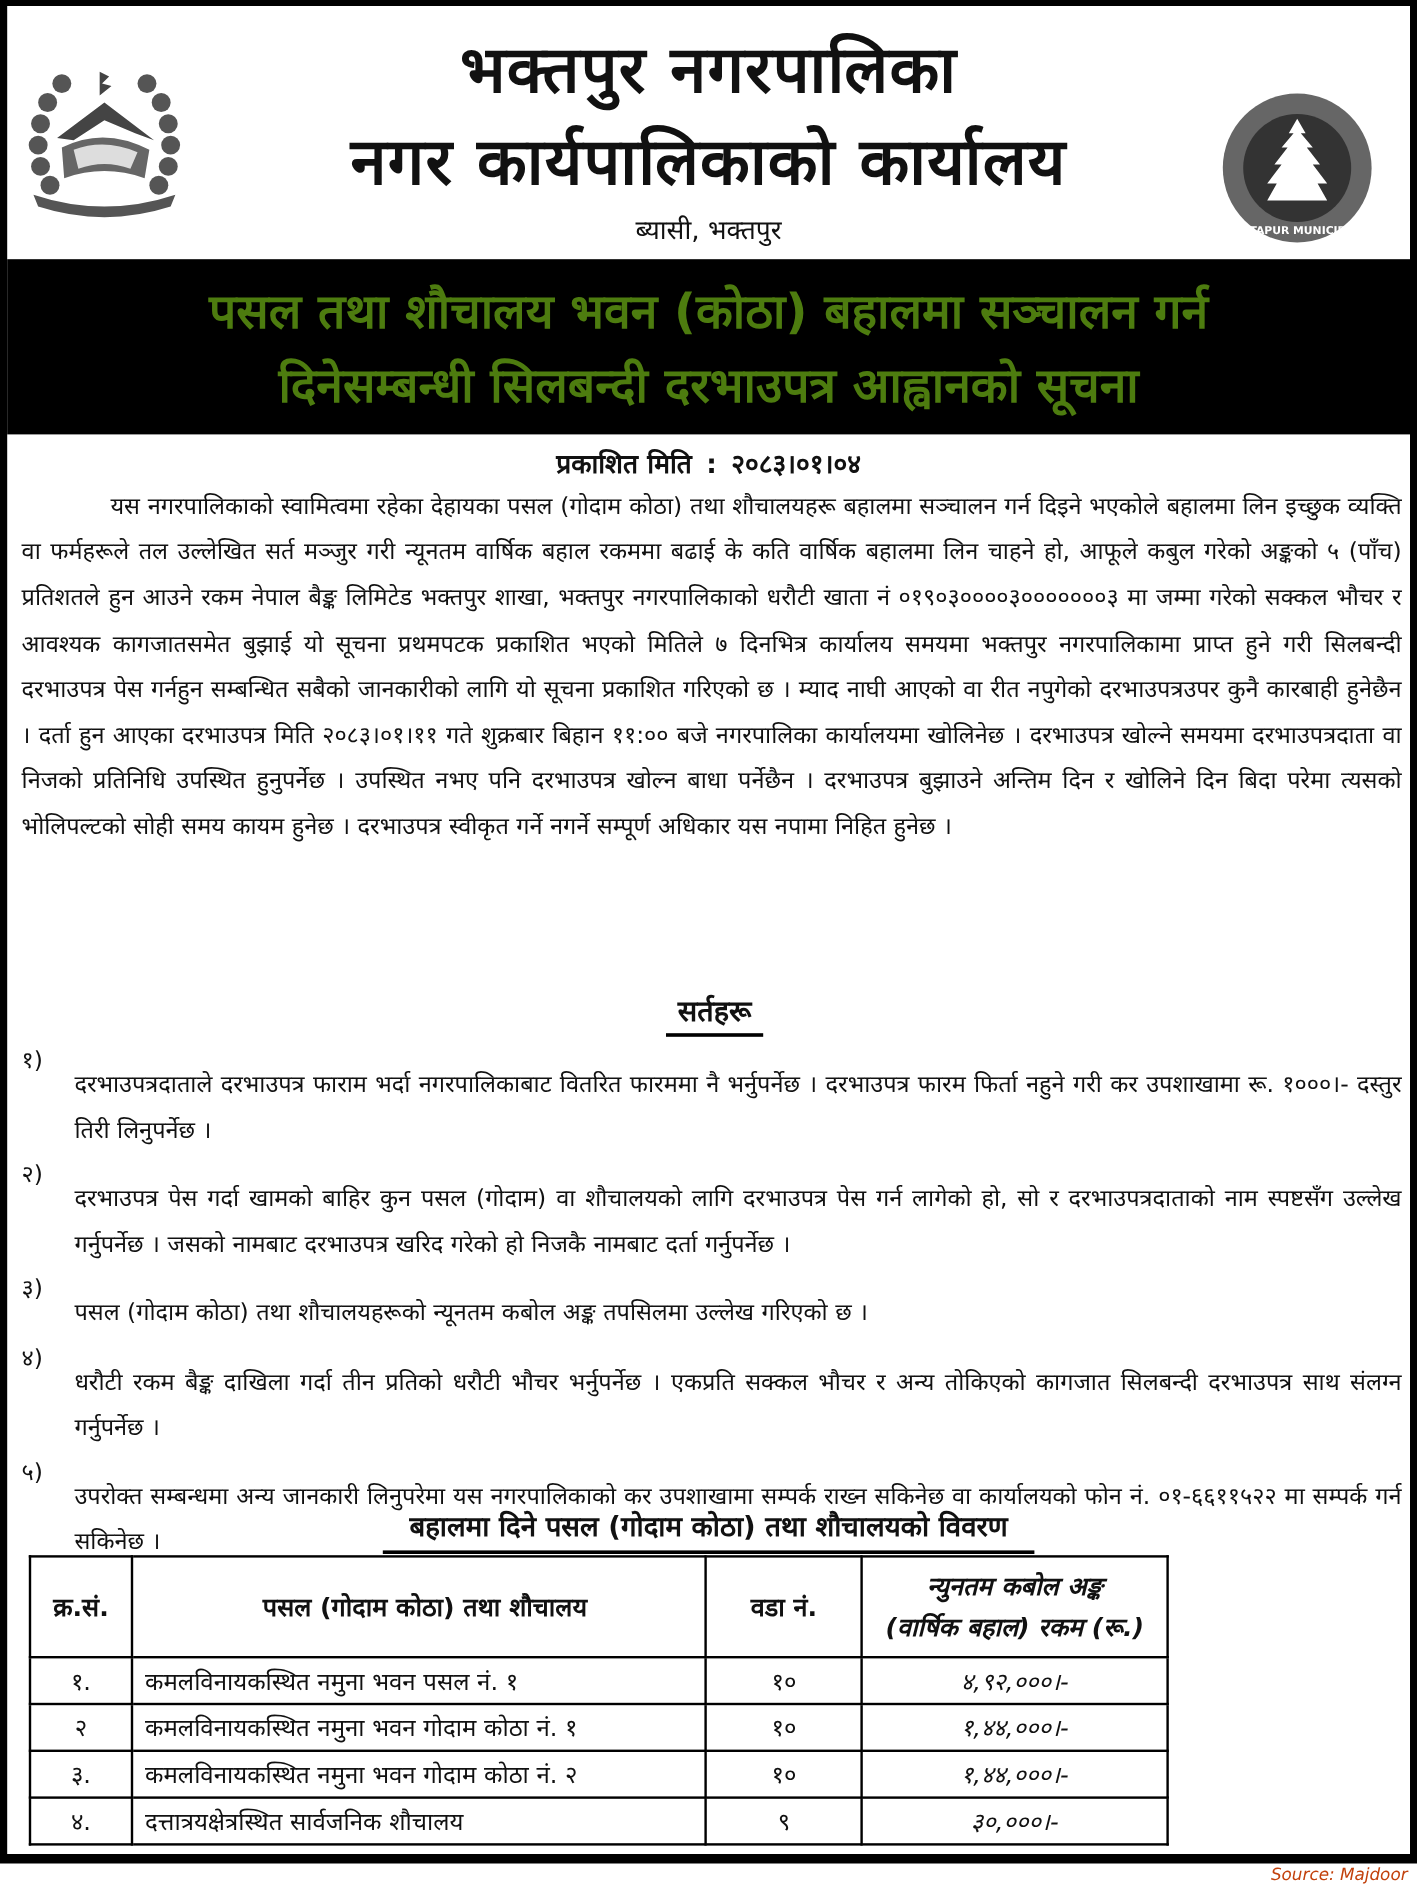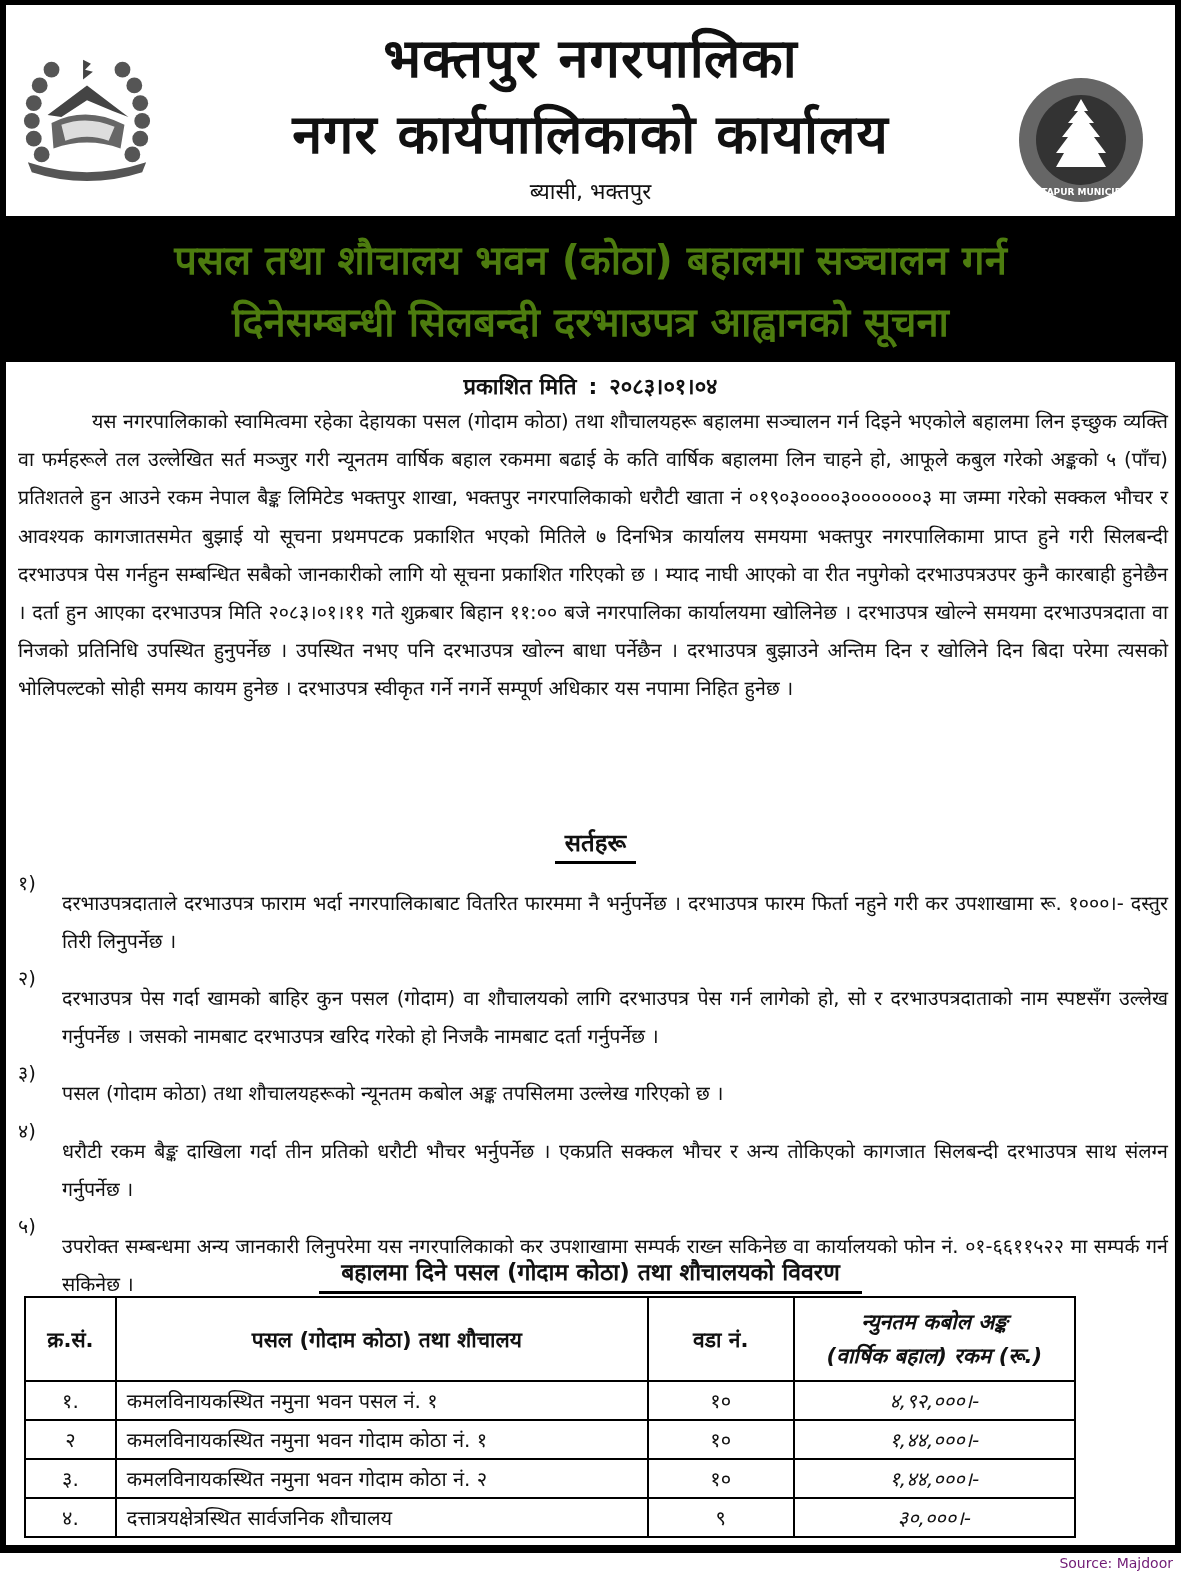--- a/index.html
+++ b/index.html
@@ -64,35 +64,35 @@
     .cond-num { width: 44px; flex: 0 0 44px; }
     .cond-text { flex: 1; text-align: justify; margin-top: 20px; }
 
     .table-heading {
       position: absolute; left: 0; right: 0; top: 1250px; text-align: center;
       font-weight: bold; font-size: 23px;
     }
     .table-heading span { border-bottom: 3px solid #000; padding: 0 22px 6px 22px; }
 
     table.details {
-      position: absolute; left: 18px; top: 1291px; width: 1052px;
+      position: absolute; left: 18px; top: 1291px; width: 950px;
       border-collapse: collapse; font-size: 20px;
     }
     table.details th, table.details td { border: 2px solid #000; }
     table.details th { font-weight: bold; font-size: 21px; height: 84px; text-align: center; }
     table.details td { height: 39px; }
     .c-sn { width: 96px; text-align: center; }
     .c-name { width: 578px; padding-left: 10px; text-align: left; }
     th.c-name { text-align: center; }
     .c-ward { width: 160px; text-align: center; }
     .c-amt { width: 304px; text-align: center; font-style: italic; }
     .amt-h { line-height: 34px; }
 
     .source {
-      position: absolute; right: 8px; top: 1555px; font-size: 14px; color: #701a75;
+      position: absolute; right: 8px; top: 1555px; font-style: italic; font-size: 14px; color: #c2410c;
     }
   </style>
 </head>
 <body>
 
 <div class="frame">
 
   <div class="header">
 
     <svg class="logo-left" viewBox="0 0 140 140">

